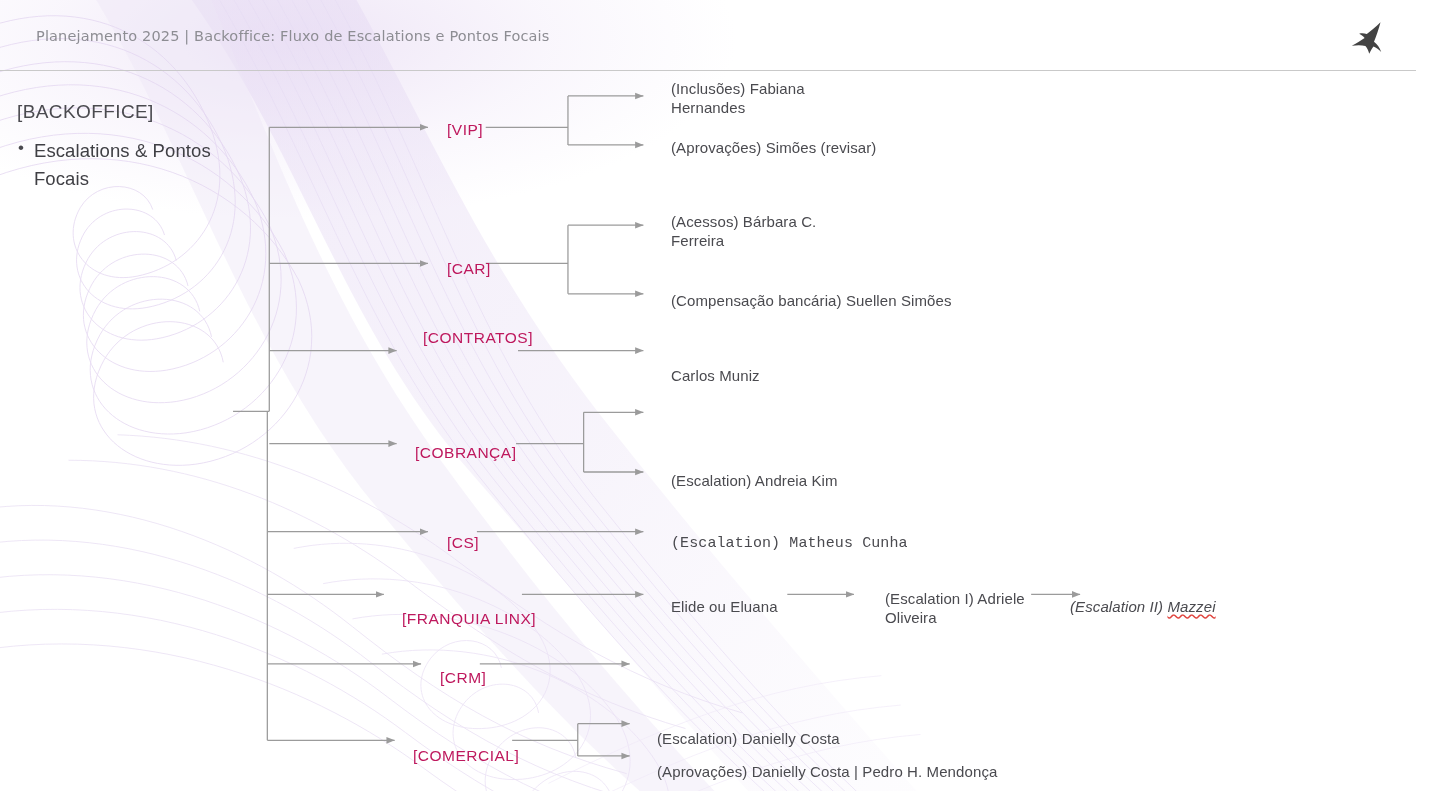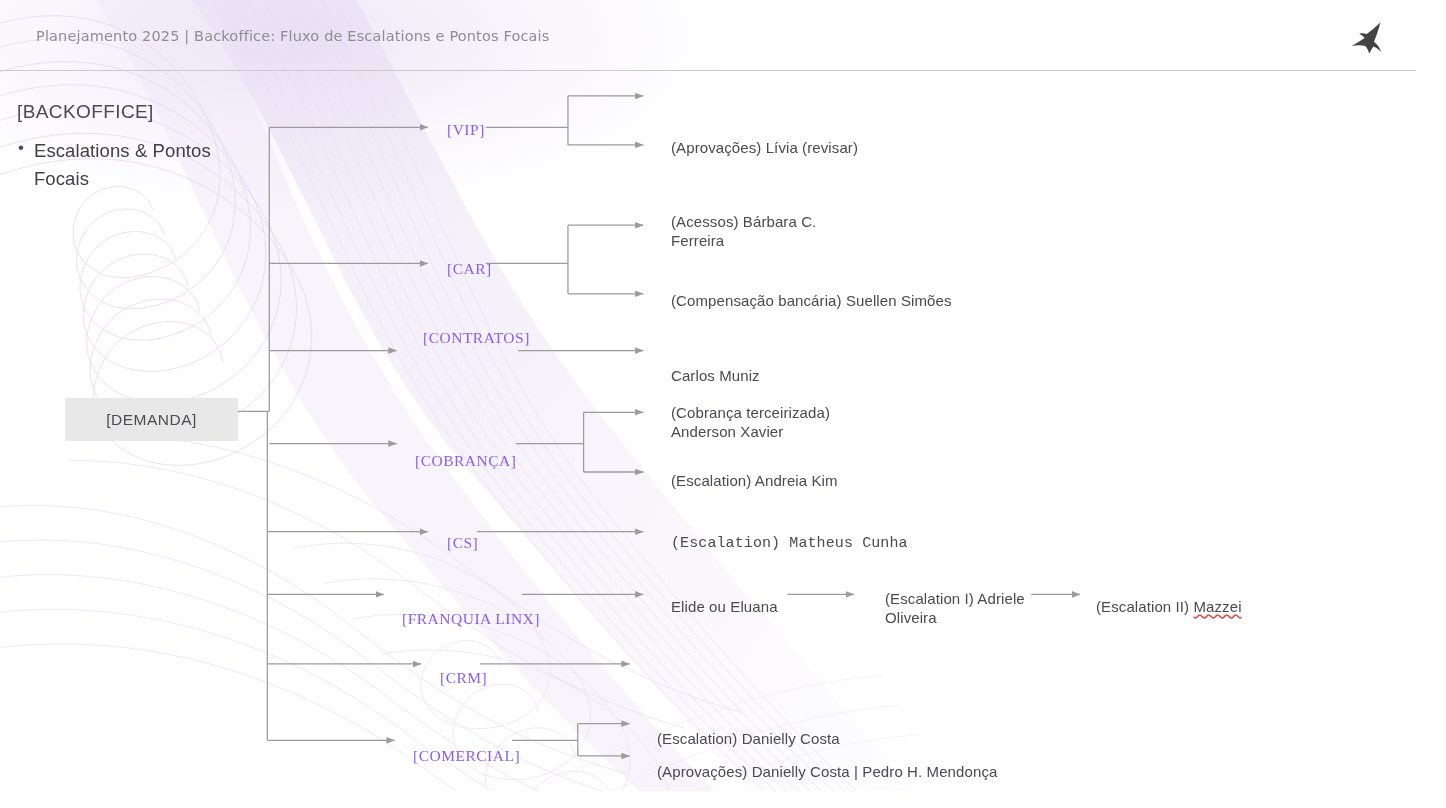--- a/index.html
+++ b/index.html
@@ -121,26 +121,25 @@
     position: absolute;
     inset: 0;
     z-index: 1;
     pointer-events: none;
   }
 
   
   .branch-label {
     position: absolute;
     font-size: 15.5px;
-    color: #8b5cf6;
+    color: #be185d;
     letter-spacing: .5px;
     white-space: nowrap;
     transform: translateY(-50%);
     z-index: 3;
-    font-family: Liberation Serif, serif;
   }
 
   
   .leaf-label {
     position: absolute;
     font-size: 15px;
     line-height: 18.5px;
     color: #4a4a4f;
     letter-spacing: .1px;
     z-index: 3;
@@ -237,23 +236,20 @@
              C 37.6 29.6 35.1 26.2 32.0 23.8 C 34.4 17.8 36.6 11.4 38.5 4.2 Z" fill="#434343"></path>
   </svg>
 
   <div id="section-label">[BACKOFFICE]</div>
 
   <div id="bullet-row">
     <span id="bullet-dot">•</span>
     <span id="bullet-text">Escalations &amp; Pontos Focais</span>
   </div>
 
-  <div id="demanda-box">
-    <span>[DEMANDA]</span>
-  </div>
 
   <svg id="wires" viewBox="0 0 1446 808">
     <defs>
       <marker id="ah" markerWidth="9" markerHeight="8" refX="8.4" refY="4" orient="auto" markerUnits="userSpaceOnUse">
         <path d="M0,0.6 L8.6,4 L0,7.4 Z" fill="#9b9b9b"></path>
       </marker>
     </defs>
 
     <g stroke="#9b9b9b" stroke-width="1.3" fill="none">
 
@@ -303,47 +299,47 @@
       <path d="M 590,772 L 643,772" marker-end="url(#ah)"></path>
     </g>
   </svg>
 
   <div class="branch-label" style="left:447px; top:130px;">[VIP]</div>
 
   <div class="branch-label" style="left:447px; top:269px;">[CAR]</div>
 
   <div class="branch-label" style="left:415px; top:338px;margin-left:8px;">[CONTRATOS]</div>
 
-  <div class="branch-label" style="left:415px; top:453px;margin-top:8px;">[COBRANÇA]</div>
+  <div class="branch-label" style="left:415px; top:453px;">[COBRANÇA]</div>
 
   <div class="branch-label" style="left:447px; top:543px;">[CS]</div>
 
   <div class="branch-label" style="left:402px; top:607px;margin-top:12px;">[FRANQUIA LINX]</div>
 
   <div class="branch-label" style="left:440px; top:678px;">[CRM]</div>
 
   <div class="branch-label" style="left:413px; top:756px;">[COMERCIAL]</div>
 
-  <div class="leaf-label one-line" style="left:671px; top:148px;">(Aprovações) Lívia (revisar)</div>
+  <div class="leaf-label two-line" style="left:671px; top:98px; width:190px;">(Inclusões) Fabiana Hernandes</div>
+  <div class="leaf-label one-line" style="left:671px; top:148px;">(Aprovações) Simões (revisar)</div>
 
   <div class="leaf-label two-line" style="left:671px; top:231px; width:200px;">(Acessos) Bárbara C. Ferreira</div>
   <div class="leaf-label two-line" style="left:671px; top:301px; width:290px;">(Compensação bancária) Suellen Simões</div>
 
   <div class="leaf-label one-line" style="left:671px; top:376px;">Carlos Muniz</div>
 
-  <div class="leaf-label two-line" style="left:671px; top:422px; width:215px;">(Cobrança terceirizada) Anderson Xavier</div>
   <div class="leaf-label one-line" style="left:671px; top:481px;">(Escalation) Andreia Kim</div>
 
   <div class="leaf-label one-line" style="left:671px; top:544px;font-family:Liberation Mono, monospace;">(Escalation) Matheus Cunha</div>
 
   <div class="leaf-label one-line" style="left:671px; top:607px;">Elide ou Eluana</div>
 
   <div class="leaf-label two-line" style="left:885px; top:608px; width:170px;">(Escalation I) Adriele Oliveira</div>
 
-  <div class="leaf-label one-line" style="left:1096px; top:607px;">
+  <div class="leaf-label one-line" style="left:1070px; top:607px;font-style:italic;">
     <span>(Escalation II) </span><span class="spellcheck">Mazzei</span>
   </div>
 
 
   <div class="leaf-label one-line" style="left:657px; top:739px;">(Escalation) Danielly Costa</div>
   <div class="leaf-label one-line" style="left:657px; top:772px;">(Aprovações) Danielly Costa | Pedro H. Mendonça</div>
 
 </div>
 
 </body></html>

